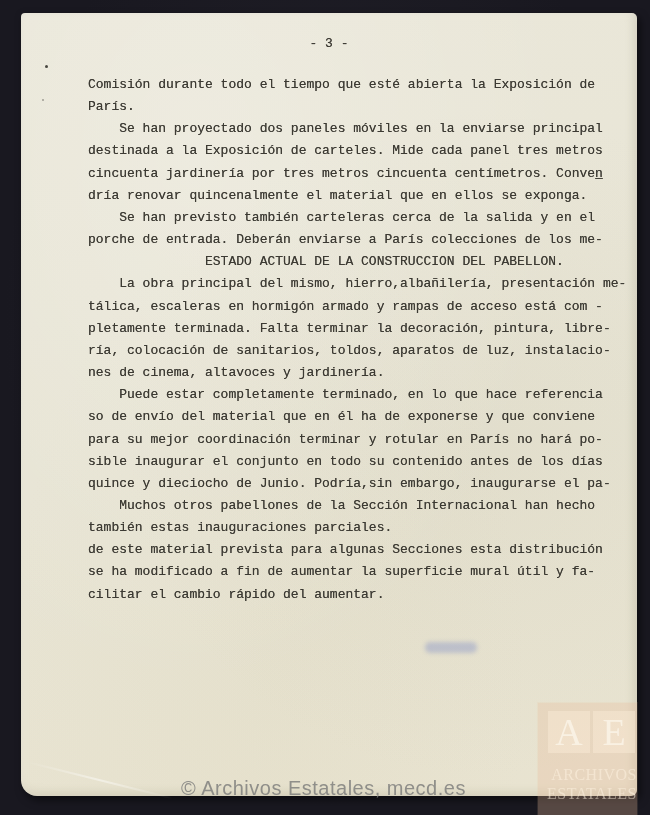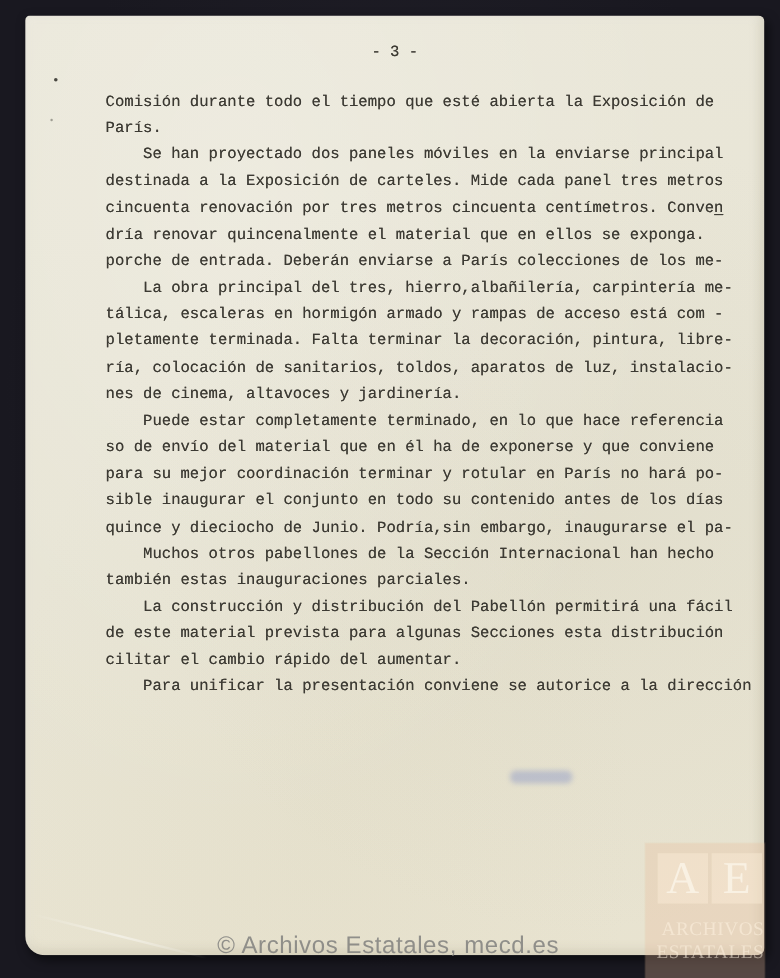--- a/index.html
+++ b/index.html
@@ -99,39 +99,40 @@
 <div class="scan">
   <div class="paper">
     <div class="speck s1"></div>
     <div class="speck s2"></div>
     <div class="page-number">- 3 -</div>
     <div class="doc-text">
         <div class="line">Comisión durante todo el tiempo que esté abierta la Exposición de</div>
         <div class="line">París.</div>
         <div class="line">    Se han proyectado dos paneles móviles en la enviarse principal</div>
         <div class="line">destinada a la Exposición de carteles. Mide cada panel tres metros</div>
-        <div class="line">cincuenta renovación por tres metros cincuenta centímetros. Conven̲</div>
+        <div class="line">cincuenta jardinería por tres metros cincuenta centímetros. Conven̲</div>
         <div class="line">dría renovar quincenalmente el material que en ellos se exponga.</div>
+        <div class="line">    Se han previsto también carteleras cerca de la salida y en el</div>
         <div class="line">porche de entrada. Deberán enviarse a París colecciones de los me-</div>
-        <div class="line">    La obra principal del tres, hierro,albañilería, carpintería me-</div>
+        <div class="line">               ESTADO ACTUAL DE LA CONSTRUCCION DEL PABELLON.</div>
+        <div class="line">    La obra principal del mismo, hierro,albañilería, presentación me-</div>
         <div class="line">tálica, escaleras en hormigón armado y rampas de acceso está com -</div>
         <div class="line">pletamente terminada. Falta terminar la decoración, pintura, libre-</div>
         <div class="line">ría, colocación de sanitarios, toldos, aparatos de luz, instalacio-</div>
         <div class="line">nes de cinema, altavoces y jardinería.</div>
         <div class="line">    Puede estar completamente terminado, en lo que hace referencia</div>
         <div class="line">so de envío del material que en él ha de exponerse y que conviene</div>
         <div class="line">para su mejor coordinación terminar y rotular en París no hará po-</div>
         <div class="line">sible inaugurar el conjunto en todo su contenido antes de los días</div>
         <div class="line">quince y dieciocho de Junio. Podría,sin embargo, inaugurarse el pa-</div>
         <div class="line">    Muchos otros pabellones de la Sección Internacional han hecho</div>
         <div class="line">también estas inauguraciones parciales.</div>
-        <div class="line">    La construcción y distribución del Pabellón permitirá una fácil</div>
         <div class="line">de este material prevista para algunas Secciones esta distribución</div>
+        <div class="line">se ha modificado a fin de aumentar la superficie mural útil y fa-</div>
         <div class="line">cilitar el cambio rápido del aumentar.</div>
-        <div class="line">    Para unificar la presentación conviene se autorice a la dirección</div>
       </div>
     <div class="smudge"></div>
     <div class="crease"></div>
     <div class="watermark">© Archivos Estatales, mecd.es</div>
   </div>
 
   <div class="ae-logo">
     <div class="tile tile-a">
       <span>A</span>
     </div>

